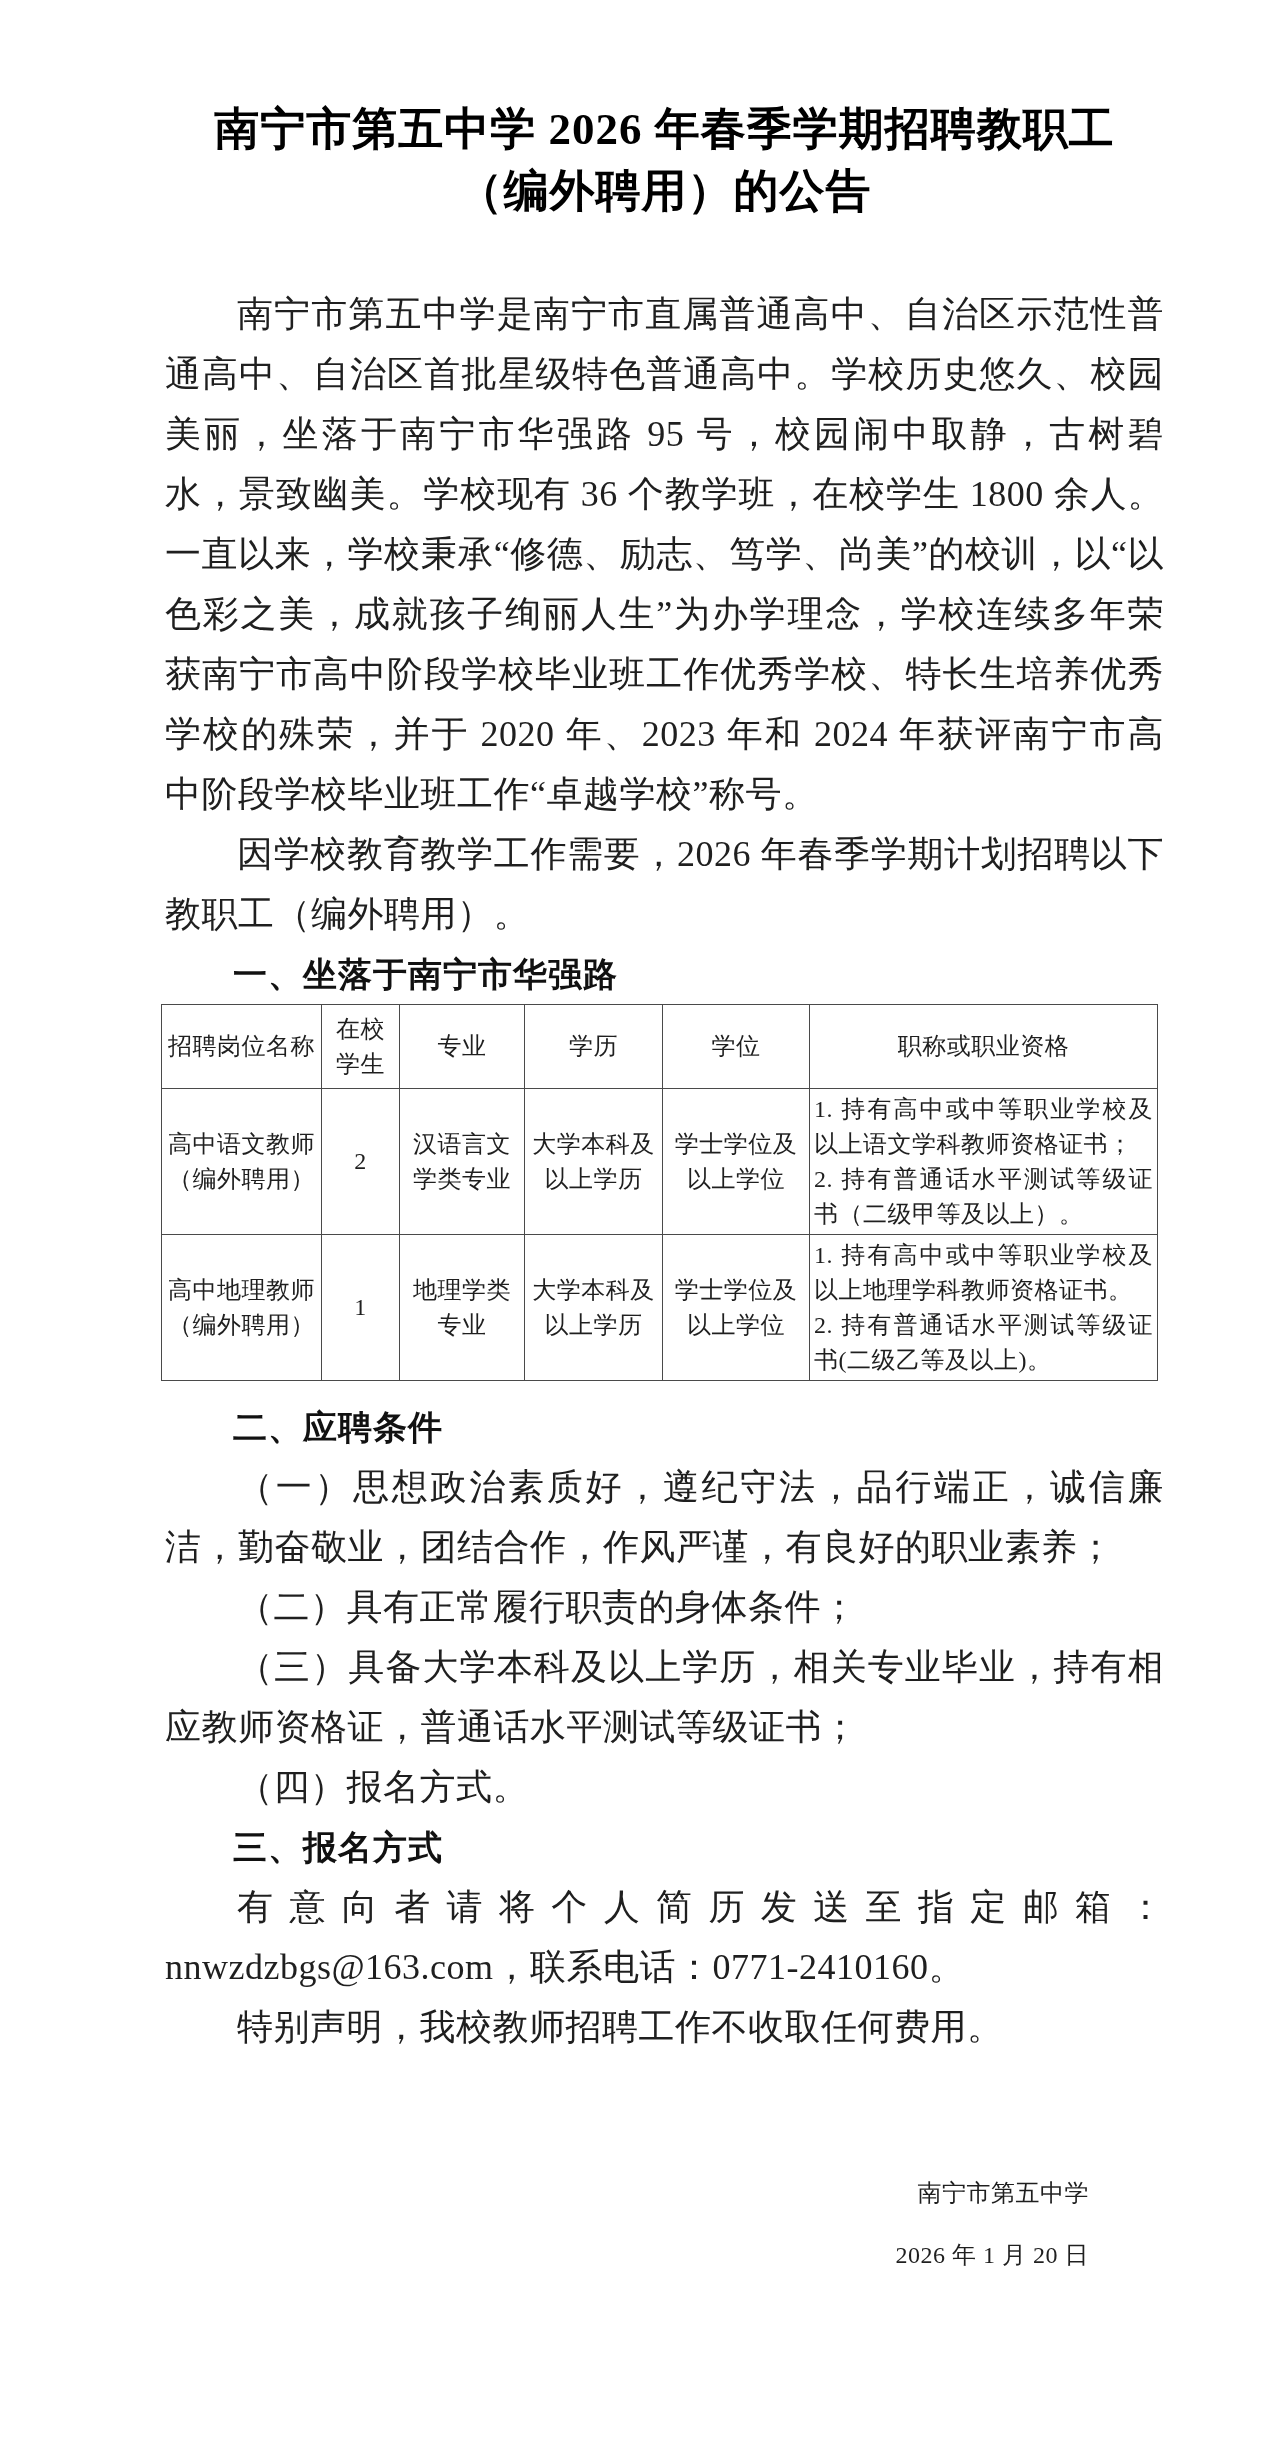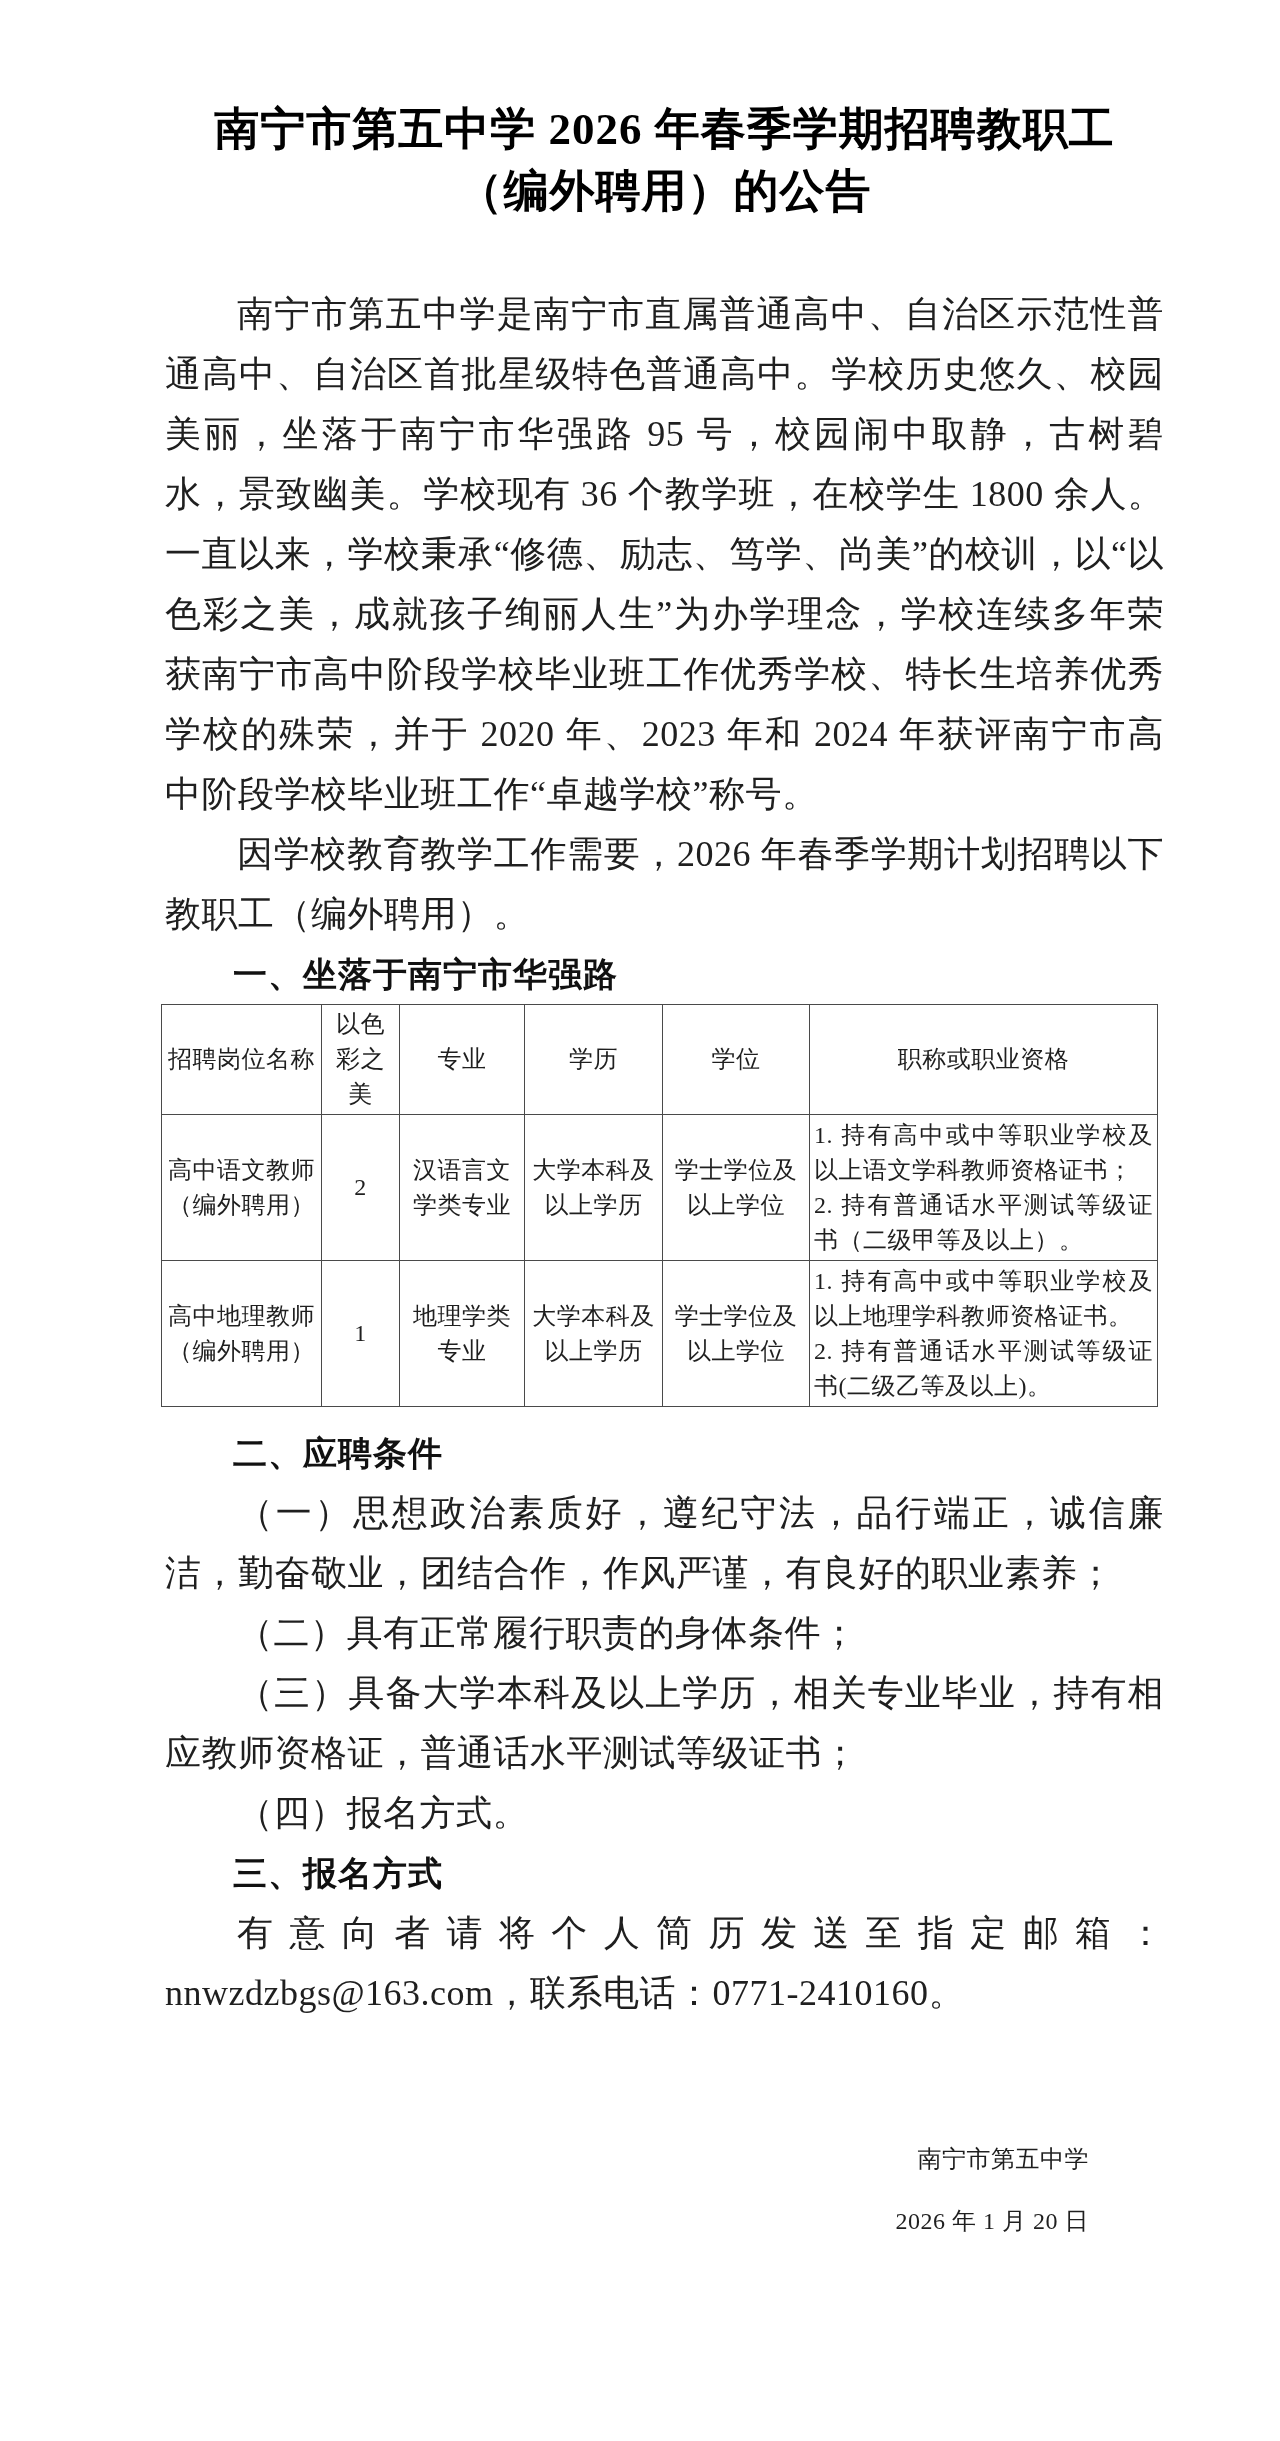--- a/index.html
+++ b/index.html
@@ -97,21 +97,21 @@
       <col style="width:160px">
       <col style="width:78px">
       <col style="width:125px">
       <col style="width:138px">
       <col style="width:147px">
       <col style="width:348px">
     </colgroup>
     <thead>
       <tr>
         <th>招聘岗位名称</th>
-        <th>以色彩之美</th>
+        <th>在校学生</th>
         <th>专业</th>
         <th>学历</th>
         <th>学位</th>
         <th>职称或职业资格</th>
       </tr>
     </thead>
     <tbody>
       <tr>
         <td>高中语文教师（编外聘用）</td>
         <td>2</td>
@@ -140,19 +140,20 @@
   <h2 class="section-heading after-table">二、应聘条件</h2>
 
   <p class="para">（一）思想政治素质好，遵纪守法，品行端正，诚信廉洁，勤奋敬业，团结合作，作风严谨，有良好的职业素养；</p>
   <p class="para">（二）具有正常履行职责的身体条件；</p>
   <p class="para">（三）具备大学本科及以上学历，相关专业毕业，持有相应教师资格证，普通话水平测试等级证书；</p>
   <p class="para">（四）报名方式。</p>
 
   <h2 class="section-heading">三、报名方式</h2>
 
   <p class="para">有意向者请将个人简历发送至指定邮箱：nnwzdzbgs@163.com，联系电话：0771-2410160。</p>
+  <p class="para">特别声明，我校教师招聘工作不收取任何费用。</p>
 
   <div class="signature">
     <div>南宁市第五中学</div>
     <div>2026 年 1 月 20 日</div>
   </div>
 
 </div>
 
 </body></html>

